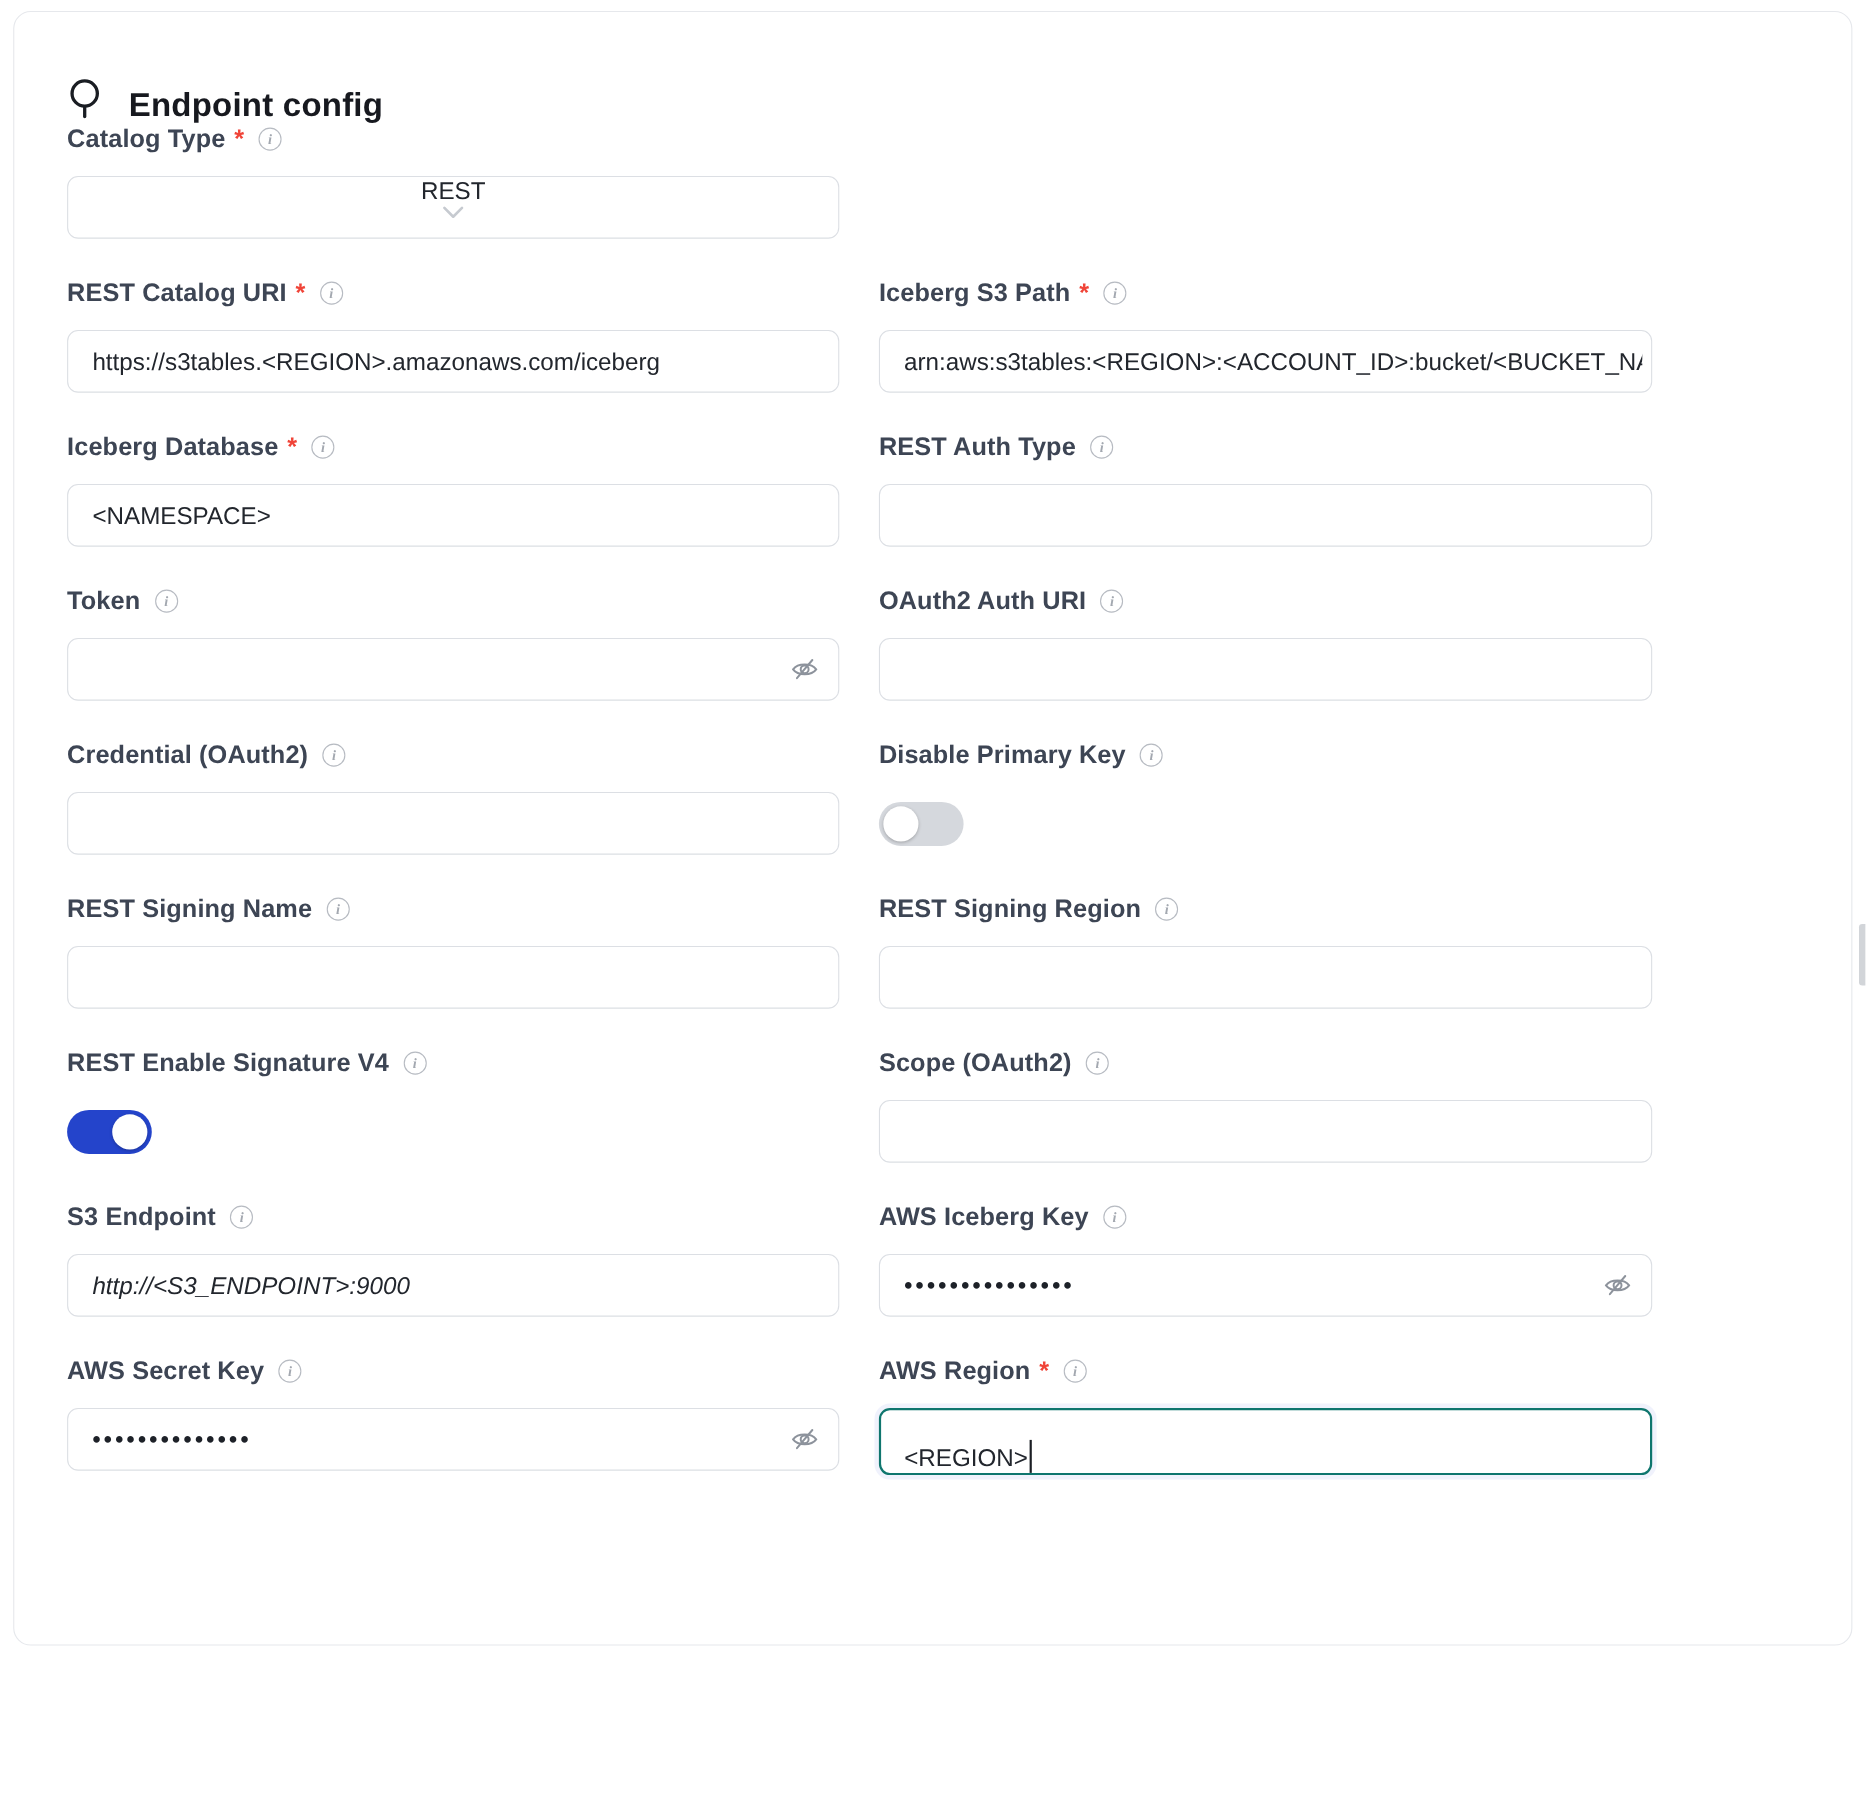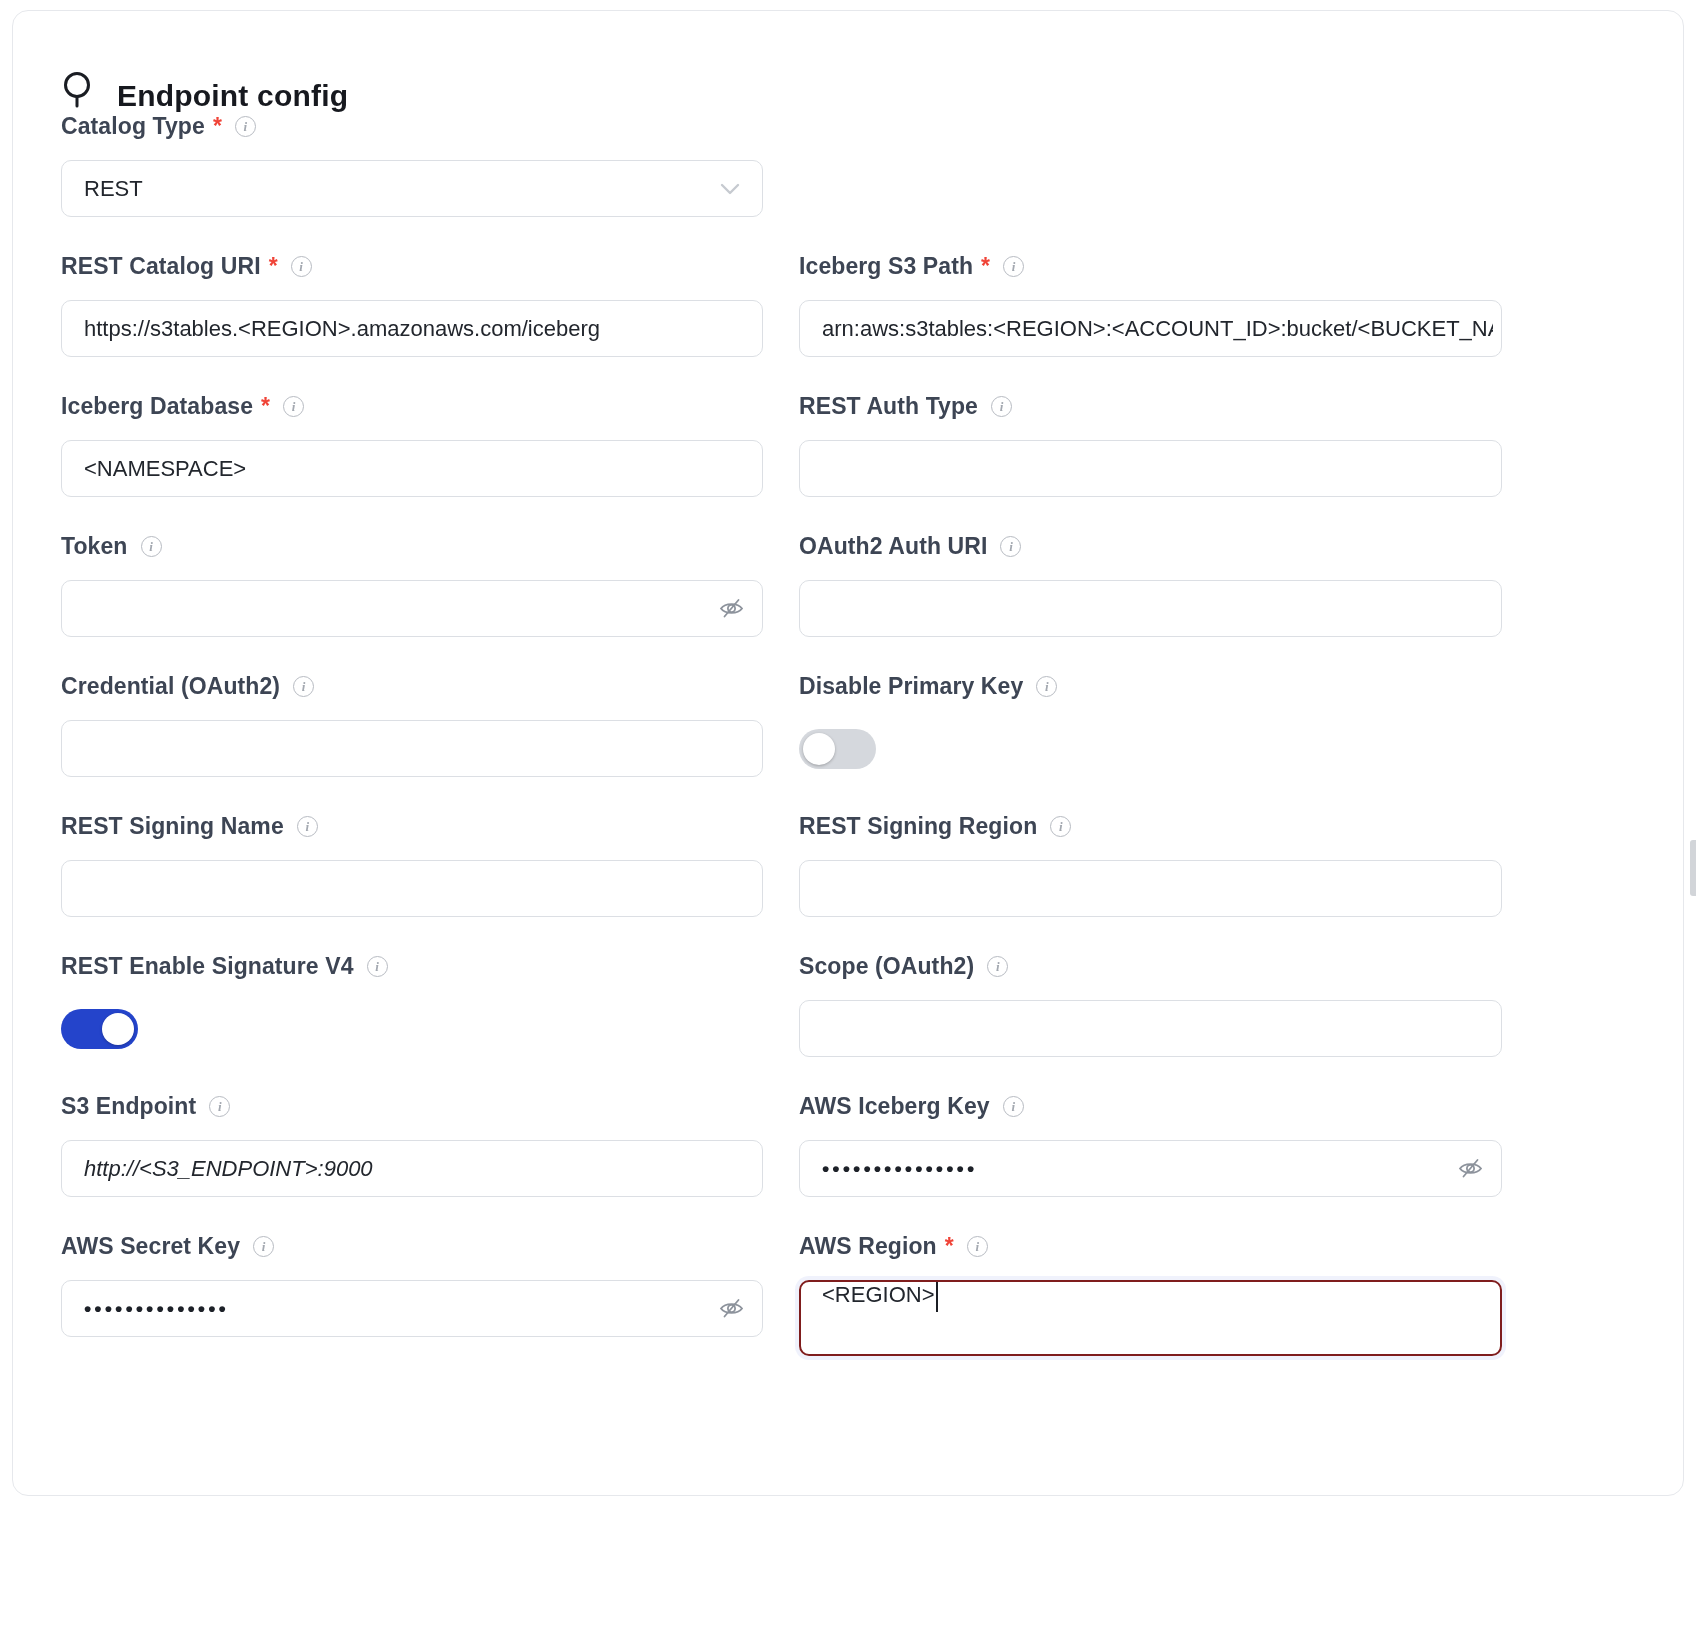--- a/index.html
+++ b/index.html
@@ -43,28 +43,28 @@
   }
   div.input { display:flex; align-items:center; padding-right:22px; }
 
   .control { position:relative; }
   .trail-icon {
     position:absolute; right:18px; top:50%; transform:translateY(-50%);
     width:28px; height:28px; display:flex; align-items:center; justify-content:center;
     cursor:pointer;
   }
 
-  .select { cursor:pointer; justify-content:space-between; }
+  .select { cursor:pointer; justify-content:flex-start;flex-direction:column; }
   .select .sel-value { font-size:22px; color:#22262d; }
 
   .masked { font-size:21px; letter-spacing:3px; font-weight:700; color:#1d2128; }
 
   .focused-box {
-    height:76px; border:2px solid #7f1d1d; border-radius:10px;
-    display:flex; align-items:flex-start; padding:0 21px;
+    height:61px; border:2px solid #0f766e; border-radius:10px;
+    display:flex; align-items:flex-end; padding:0 21px;
     box-shadow:0 0 0 4px rgba(44,77,219,0.07);
     cursor:text;
   }
   .focused-box .val { font-size:22px; color:#22262d; }
   .caret { width:2px; height:30px; background:#1b1e24; margin-left:2px; animation:blink 1s steps(1) infinite; }
   @keyframes blink { 50% { opacity:0; } }
 
   .toggle {
     width:77px; height:40px; border-radius:20px; border:none; position:relative;
     cursor:pointer; margin-top:9px;

